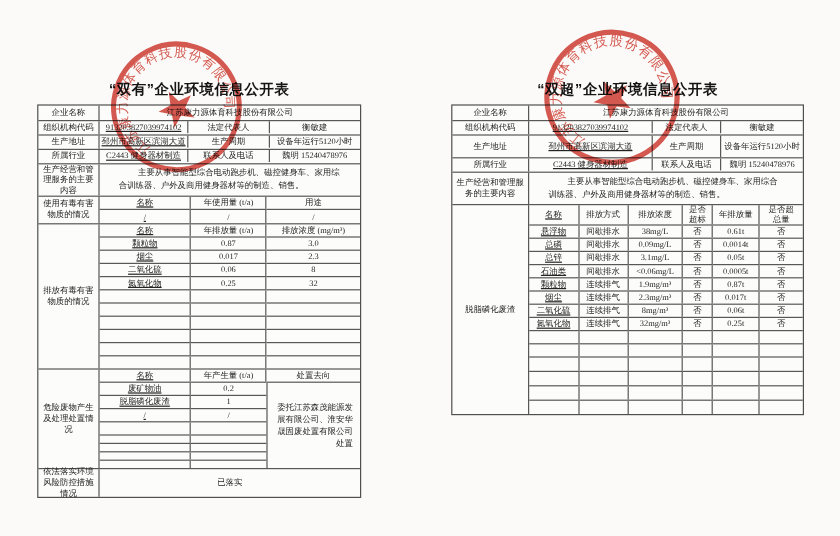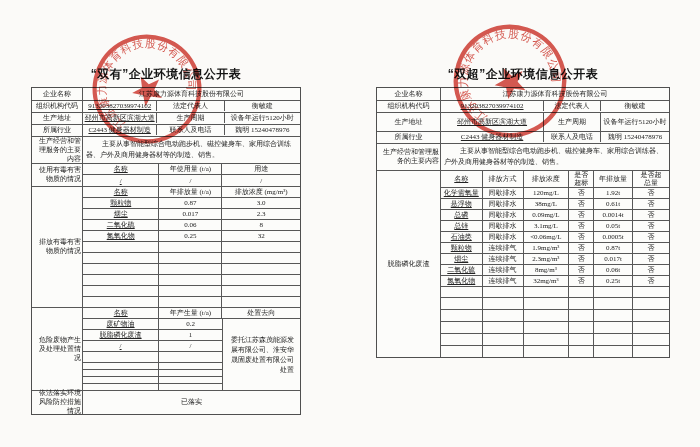--- a/index.html
+++ b/index.html
@@ -14,21 +14,21 @@
     font-weight:bold;font-size:12px;letter-spacing:.5px;color:#141414;
     text-align:center;height:16px;line-height:16px;margin-bottom:5px;white-space:nowrap;
   }
   .tbl{border:1px solid #4f4f4f;background:rgba(255,255,255,.35);}
   .sec{display:flex;align-items:stretch;box-sizing:border-box;}
   .sec + .sec{border-top:1px solid #575757;}
   .lbl{
     flex:0 0 51px;max-width:51px;box-sizing:border-box;
     border-right:1px solid #575757;
     display:flex;align-items:center;justify-content:center;
-    text-align:right;font-size:7px;line-height:9px;padding:1px;
+    text-align:center;font-size:7px;line-height:9px;padding:1px;
   }
   .doc-r .lbl{flex:0 0 64px;max-width:64px;}
   .bod{flex:1;min-width:0;}
   .cellbod{display:flex;align-items:center;justify-content:center;font-size:7px;line-height:9px;}
   .s12{height:12px;} .s19{height:19px;} .s24{height:24px;}
   table{width:100%;border-collapse:collapse;table-layout:fixed;}
   th,td{
     border-left:1px solid #575757;border-bottom:1px solid #575757;
     font-size:7px;line-height:8px;font-weight:normal;text-align:center;
     vertical-align:middle;padding:0 1px;overflow:hidden;white-space:nowrap;
@@ -44,21 +44,21 @@
   .hz table{width:64%;}
   .t-hz td{height:10px;}
   .t-hz tr:nth-child(n+5) td{height:6px;}
   .disposal{
     width:36%;box-sizing:border-box;border-left:1px solid #575757;
     display:flex;align-items:center;justify-content:center;
     text-align:right;font-size:7px;line-height:10px;padding:0 6px;white-space:normal;
   }
   .t-pol th{height:15px;line-height:8px;} .t-pol td{height:10px;}
   .t-pol tr:nth-child(n+11) td{height:11px;}
-  .biz{margin:0;font-size:7px;line-height:11px;text-align:left;text-indent:16px;padding:2px 3px;}
+  .biz{margin:13px;font-size:7px;line-height:11px;text-align:left;text-indent:16px;padding:2px 3px;}
   .bizwrap{display:flex;align-items:center;}
   .stamp{
     position:absolute;pointer-events:none;opacity:.82;mix-blend-mode:multiply;
     transform:rotate(-27deg);
   }
   .stamp text{font-family:"Liberation Sans", sans-serif;font-size:11.5px;letter-spacing:1px;}
 </style>
 </head>
 <body>
 
@@ -410,28 +410,20 @@
                 <th>排放浓度</th>
                 <th>是否
 超标</th>
                 <th>年排放量</th>
                 <th>是否超
 总量</th>
               </tr>
             </thead>
           <tbody>
               <tr>
-                <td>化学需氧量</td>
-                <td>间歇排水</td>
-                <td>120mg/L</td>
-                <td>否</td>
-                <td>1.92t</td>
-                <td>否</td>
-              </tr>
-              <tr>
                 <td>悬浮物</td>
                 <td>间歇排水</td>
                 <td>38mg/L</td>
                 <td>否</td>
                 <td>0.61t</td>
                 <td>否</td>
               </tr>
               <tr>
                 <td>总磷</td>
                 <td>间歇排水</td>

